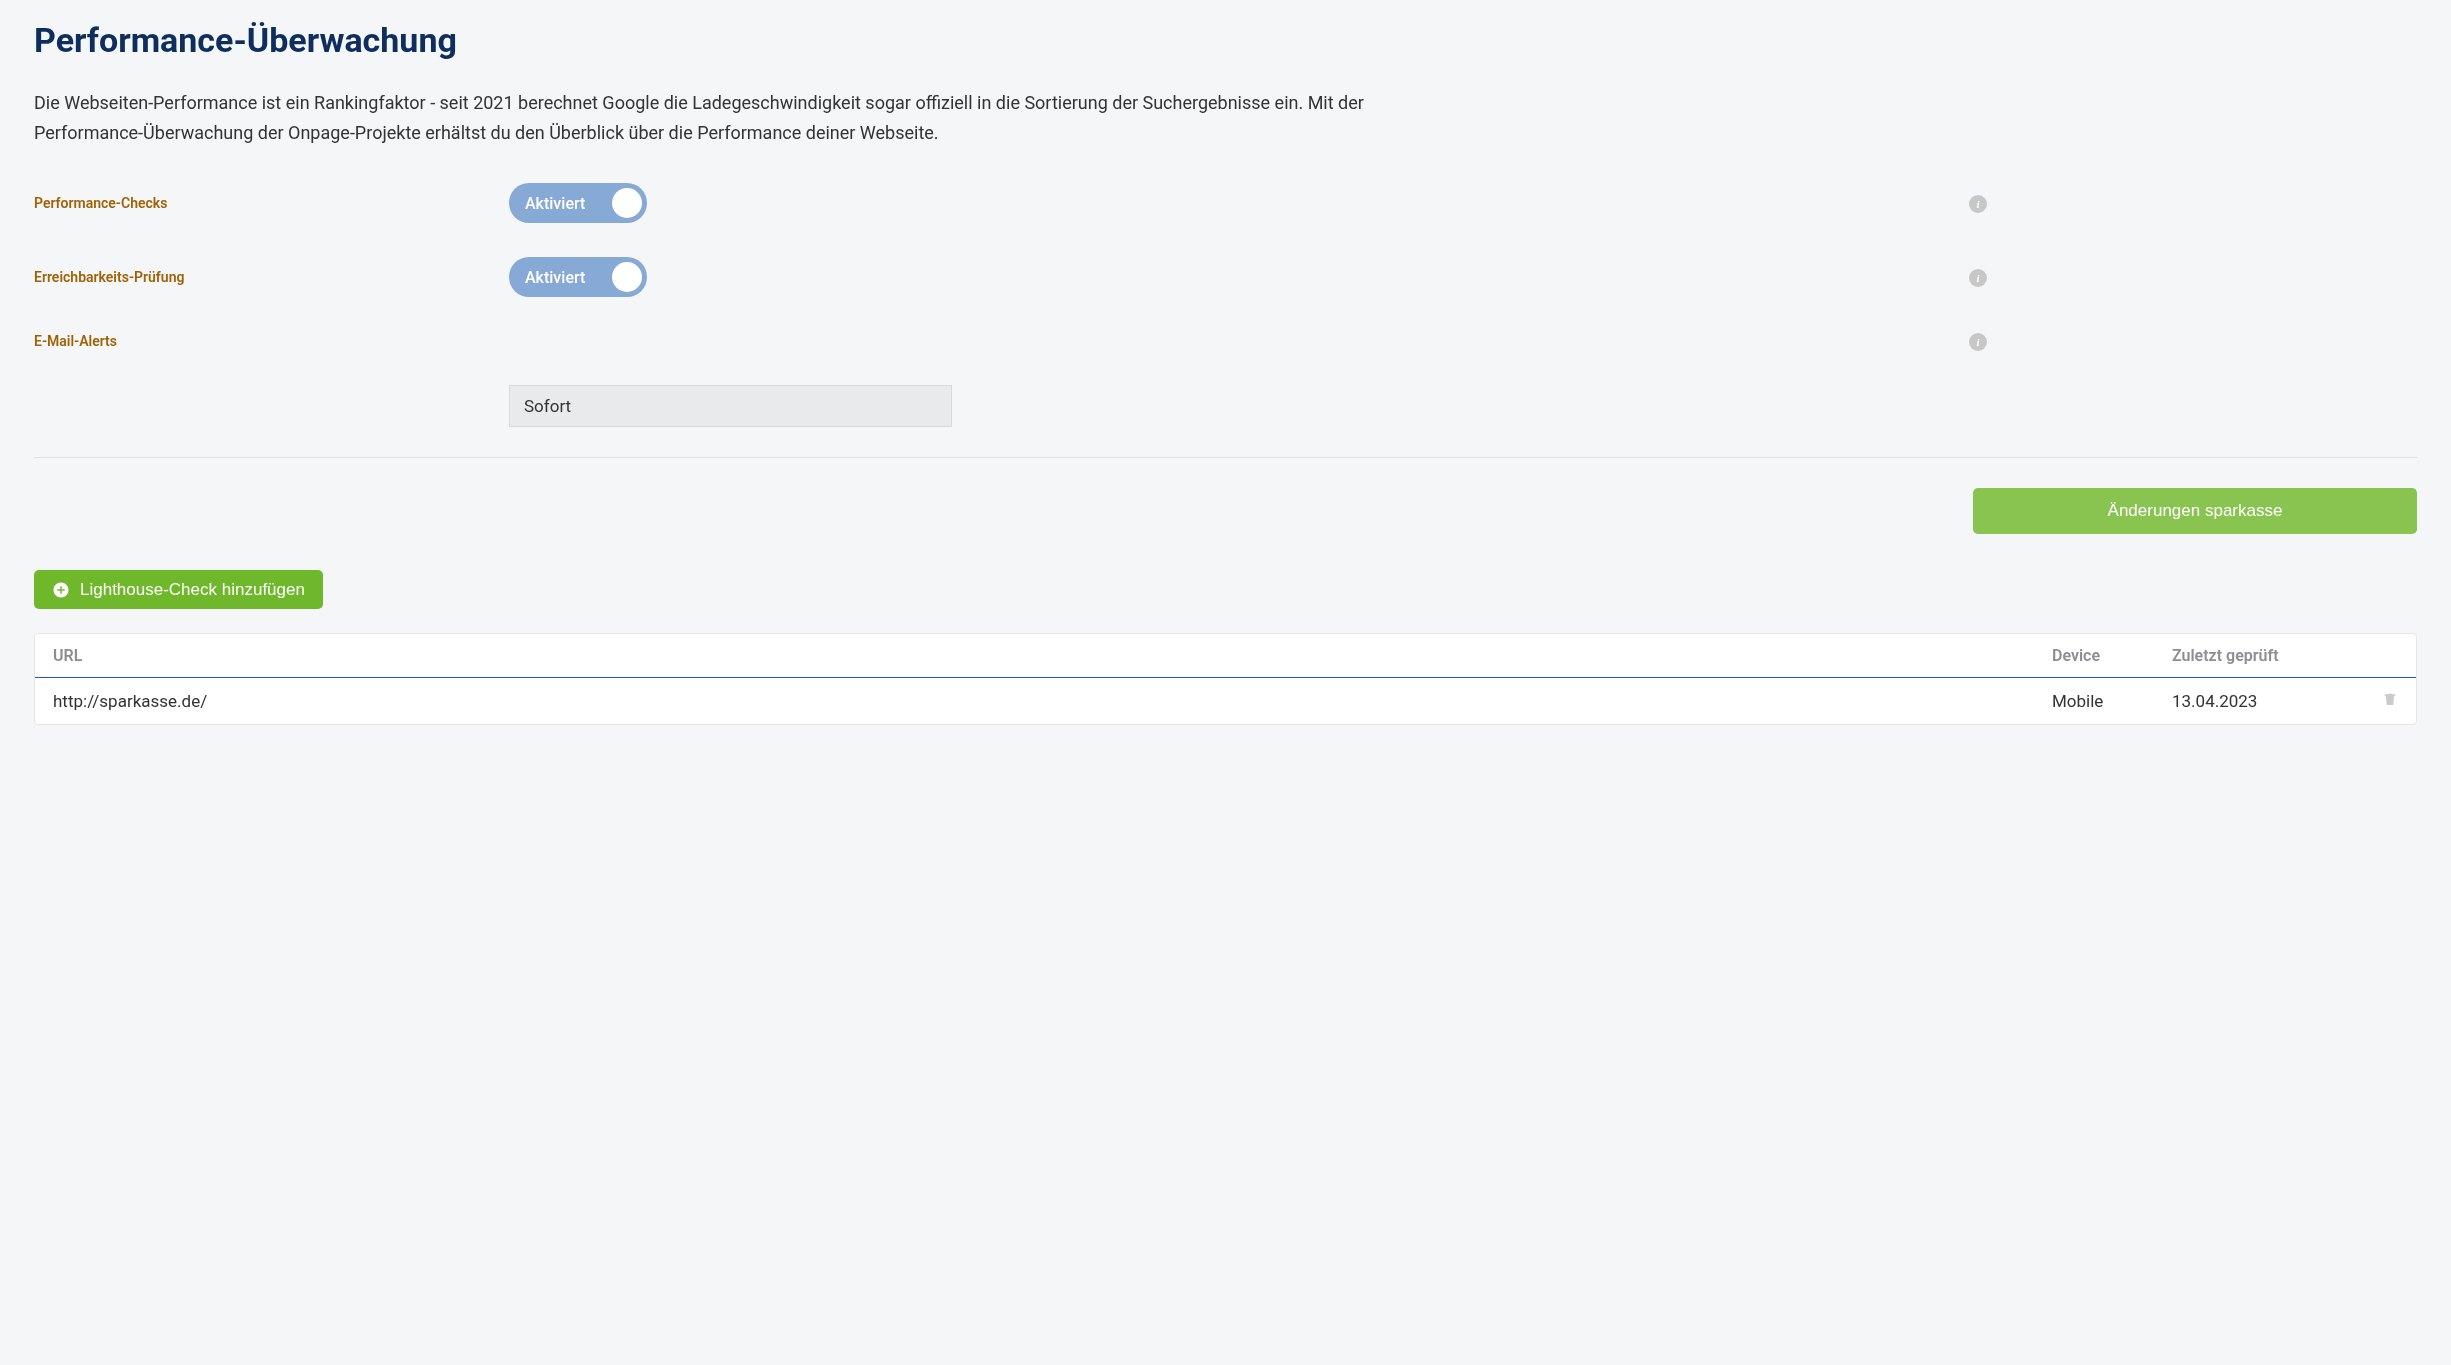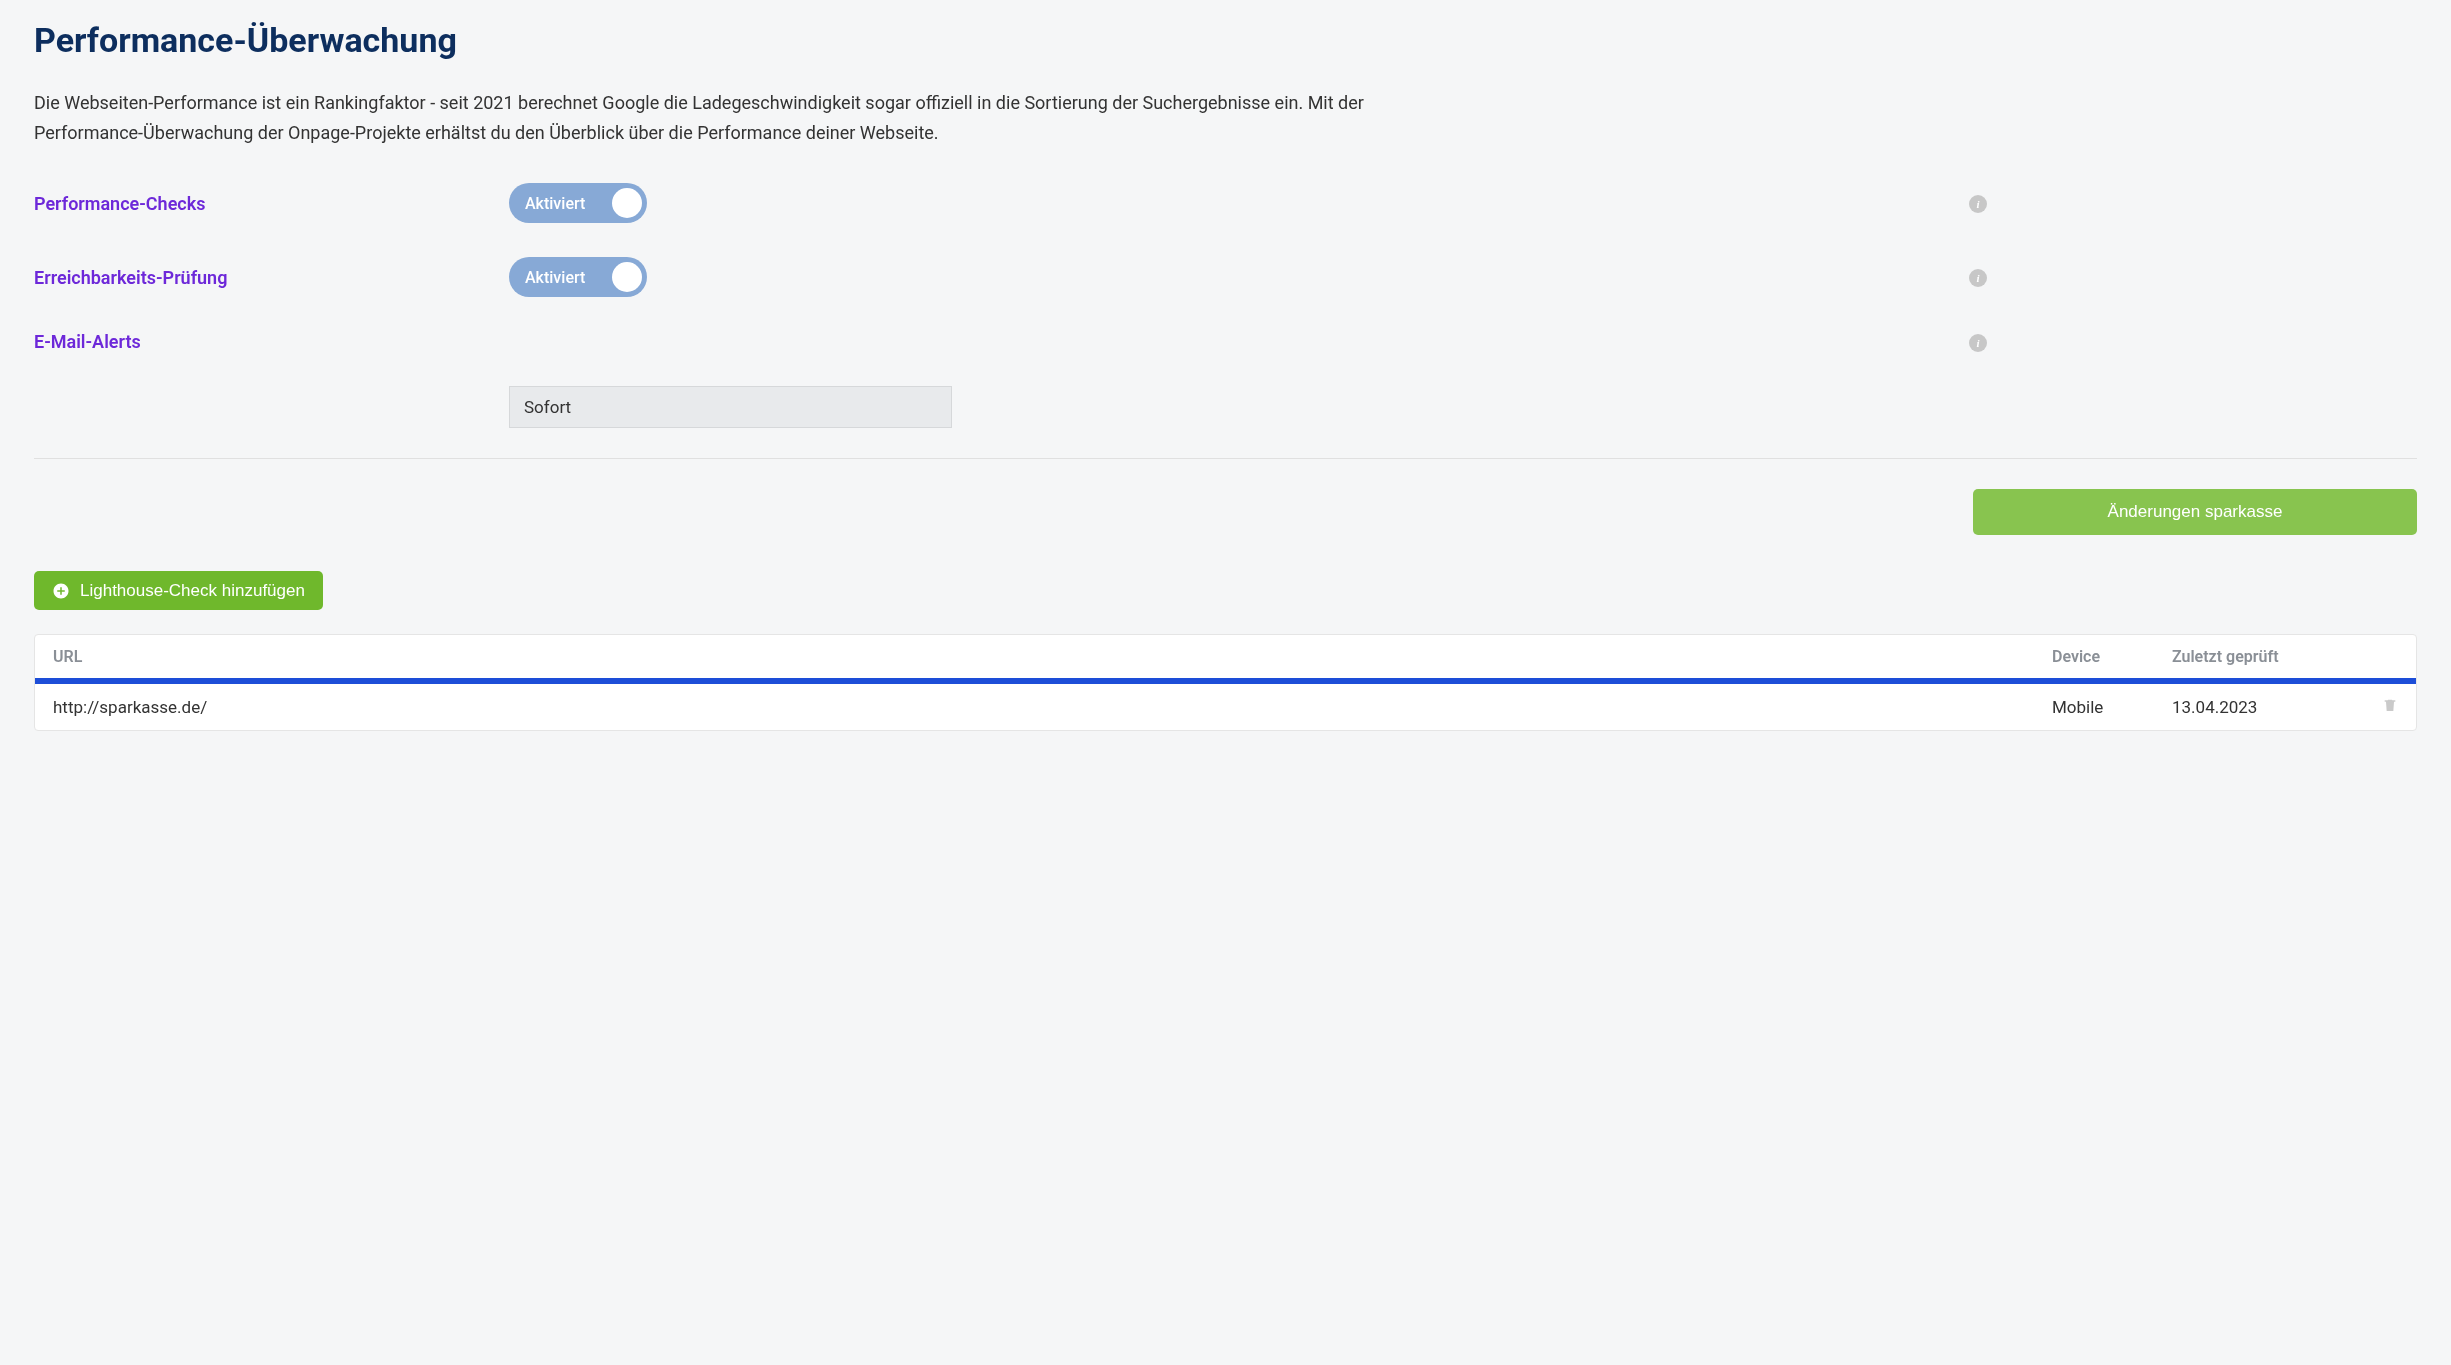--- a/index.html
+++ b/index.html
@@ -26,23 +26,23 @@
       margin-bottom: 36px;
       max-width: 1390px;
     }
     .settings-row {
       display: flex;
       align-items: center;
       margin-bottom: 34px;
     }
     .settings-label {
       width: 475px;
-      font-size: 18px;
+      font-size: 14px;
       font-weight: 600;
-      color: #6d28d9;
+      color: #a16207;
     }
     .settings-control {
       width: 475px;
       display: flex;
       align-items: center;
     }
     .settings-info {
       margin-left: auto;
       margin-right: 430px;
     }
@@ -180,21 +180,21 @@
     table.checks {
       width: 100%;
       border-collapse: collapse;
     }
     table.checks th {
       text-align: left;
       font-size: 16px;
       font-weight: 600;
       color: #8a8f96;
       padding: 12px 18px;
-      border-bottom: 6px solid #1d4ed8;
+      border-bottom: 1px solid #1d4ed8;
     }
     table.checks td {
       font-size: 17px;
       color: #333;
       padding: 12px 18px;
     }
     .col-url { width: auto; }
     .col-device { width: 120px; }
     .col-date { width: 210px; }
     .col-actions { width: 50px; text-align: right; }

